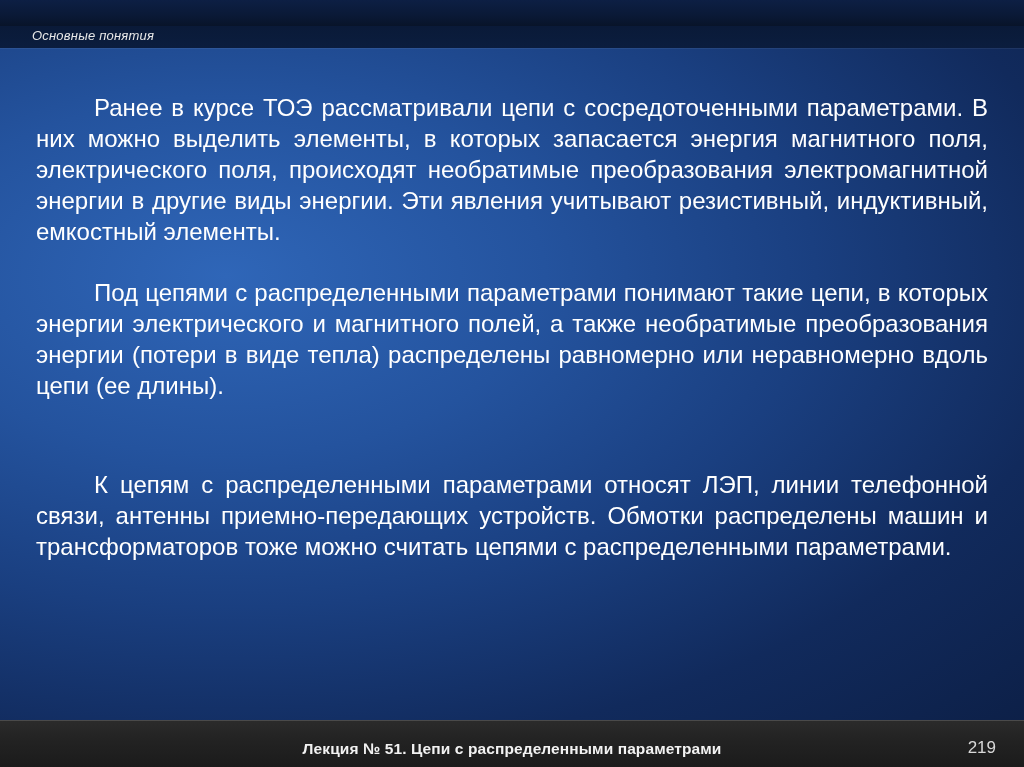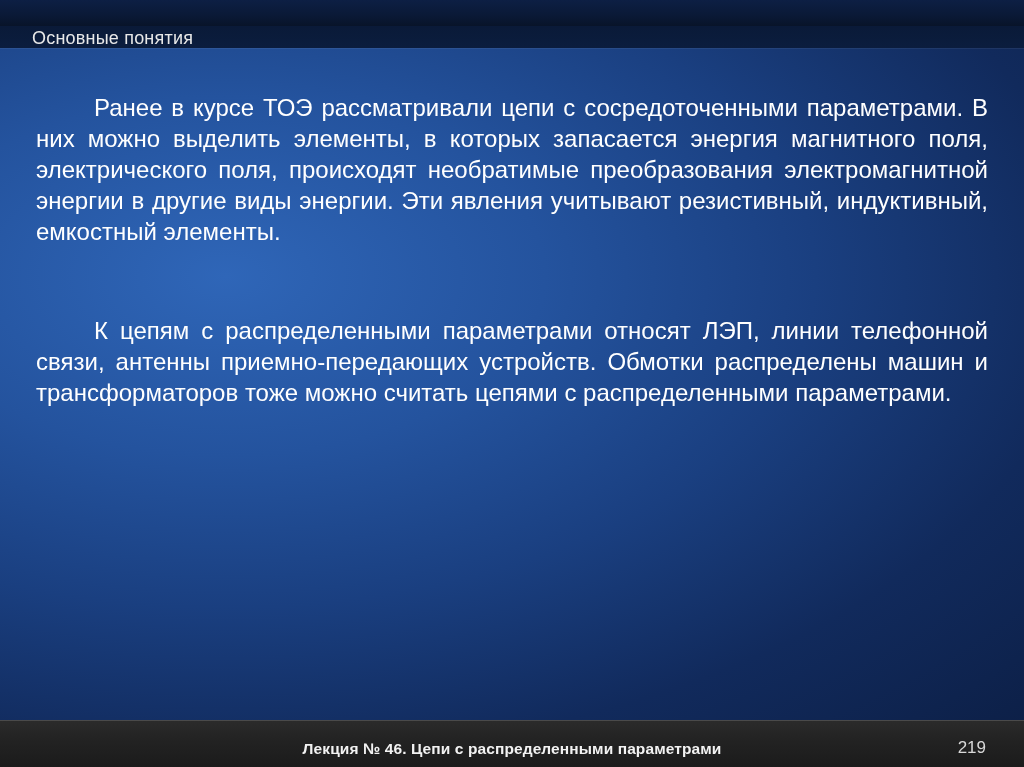--- a/index.html
+++ b/index.html
@@ -34,24 +34,25 @@
     left: 0;
     top: 26px;
     width: 1024px;
     height: 22px;
     background: linear-gradient(to bottom, #0a1a38 0%, #0b1d3e 100%);
   }
   .slide-title {
     position: absolute;
     left: 32px;
     top: 28px;
-    font-size: 18px;
+    font-size: 13px;
     color: #e8e8e8;
     letter-spacing: 0.2px;
     white-space: nowrap;
+    font-style: italic;
   }
   .title-rule {
     position: absolute;
     left: 0;
     top: 48px;
     width: 1024px;
     height: 1px;
     background: rgba(255,255,255,0.06);
   }
   .body-area {
@@ -98,43 +99,44 @@
     bottom: 9px;
     width: 1024px;
     text-align: center;
     color: #f2f2f2;
     font-size: 15.5px;
     font-weight: bold;
     letter-spacing: 0.1px;
   }
   .page-number {
     position: absolute;
-    right: 38px;
+    right: 28px;
     bottom: 9px;
     color: #d8d8d8;
     font-size: 17px;
     text-align: right;
   }
 </style>
 </head>
 <body>
 
 <div class="slide">
 
   <div class="top-band"></div>
   <div class="title-bar"></div>
 
   <div class="slide-title">Основные понятия</div>
 
   <div class="title-rule"></div>
 
   <div class="body-area">
     <p class="para">Ранее в курсе ТОЭ рассматривали цепи с сосредоточенными параметрами. В них можно выделить элементы, в которых запасается энергия магнитного поля, электрического поля, происходят необратимые преобразования электромагнитной энергии в другие виды энергии. Эти явления учитывают резистивный, индуктивный, емкостный элементы.</p>
+    <p class="para">Под цепями с распределенными параметрами понимают такие  цепи, в которых энергии электрического и магнитного полей, а также необратимые преобразования энергии (потери в виде тепла) распределены равномерно или неравномерно вдоль цепи (ее длины).</p>
     <p class="para gap-big">К цепям с распределенными параметрами относят ЛЭП, линии телефонной связи, антенны приемно-передающих устройств. Обмотки распределены машин и трансформаторов тоже можно считать цепями с распределенными параметрами.</p>
   </div>
 
   <div class="bottom-band"></div>
 
-  <div class="footer-text">Лекция № 46. Цепи с распределенными параметрами</div>
+  <div class="footer-text">Лекция № 51. Цепи с распределенными параметрами</div>
 
   <div class="page-number">219</div>
 
 </div>
 
 </body></html>

